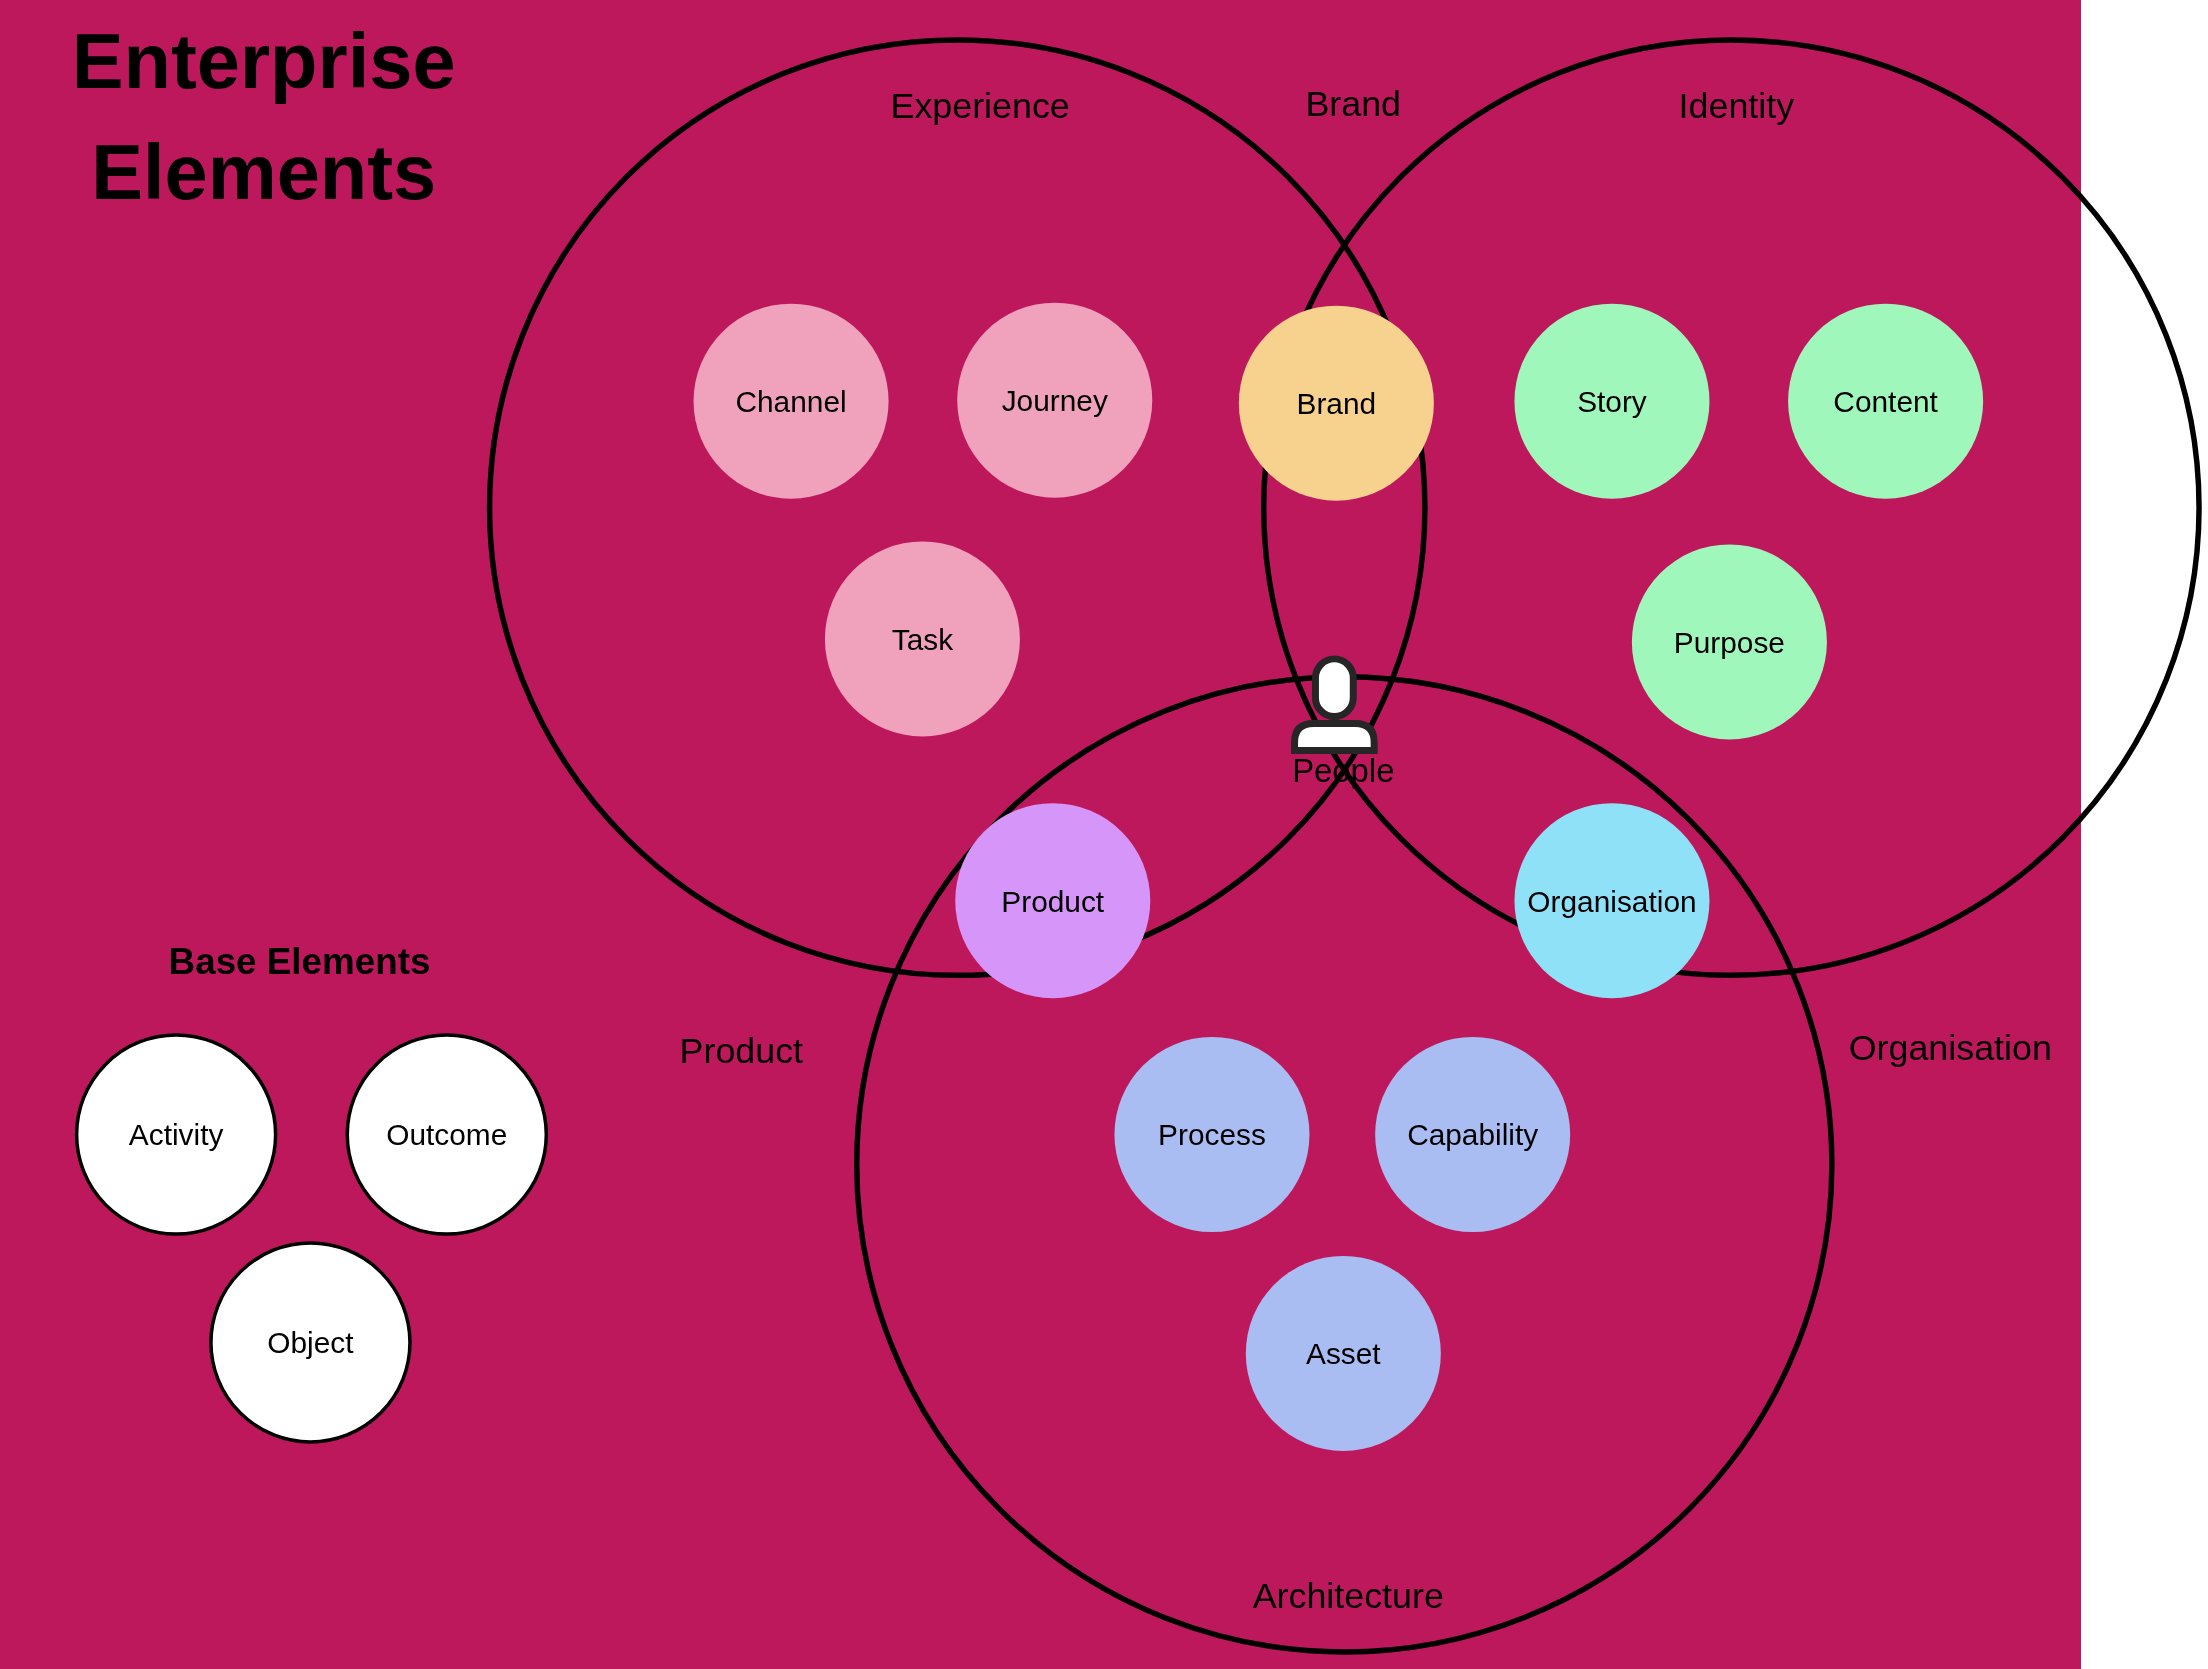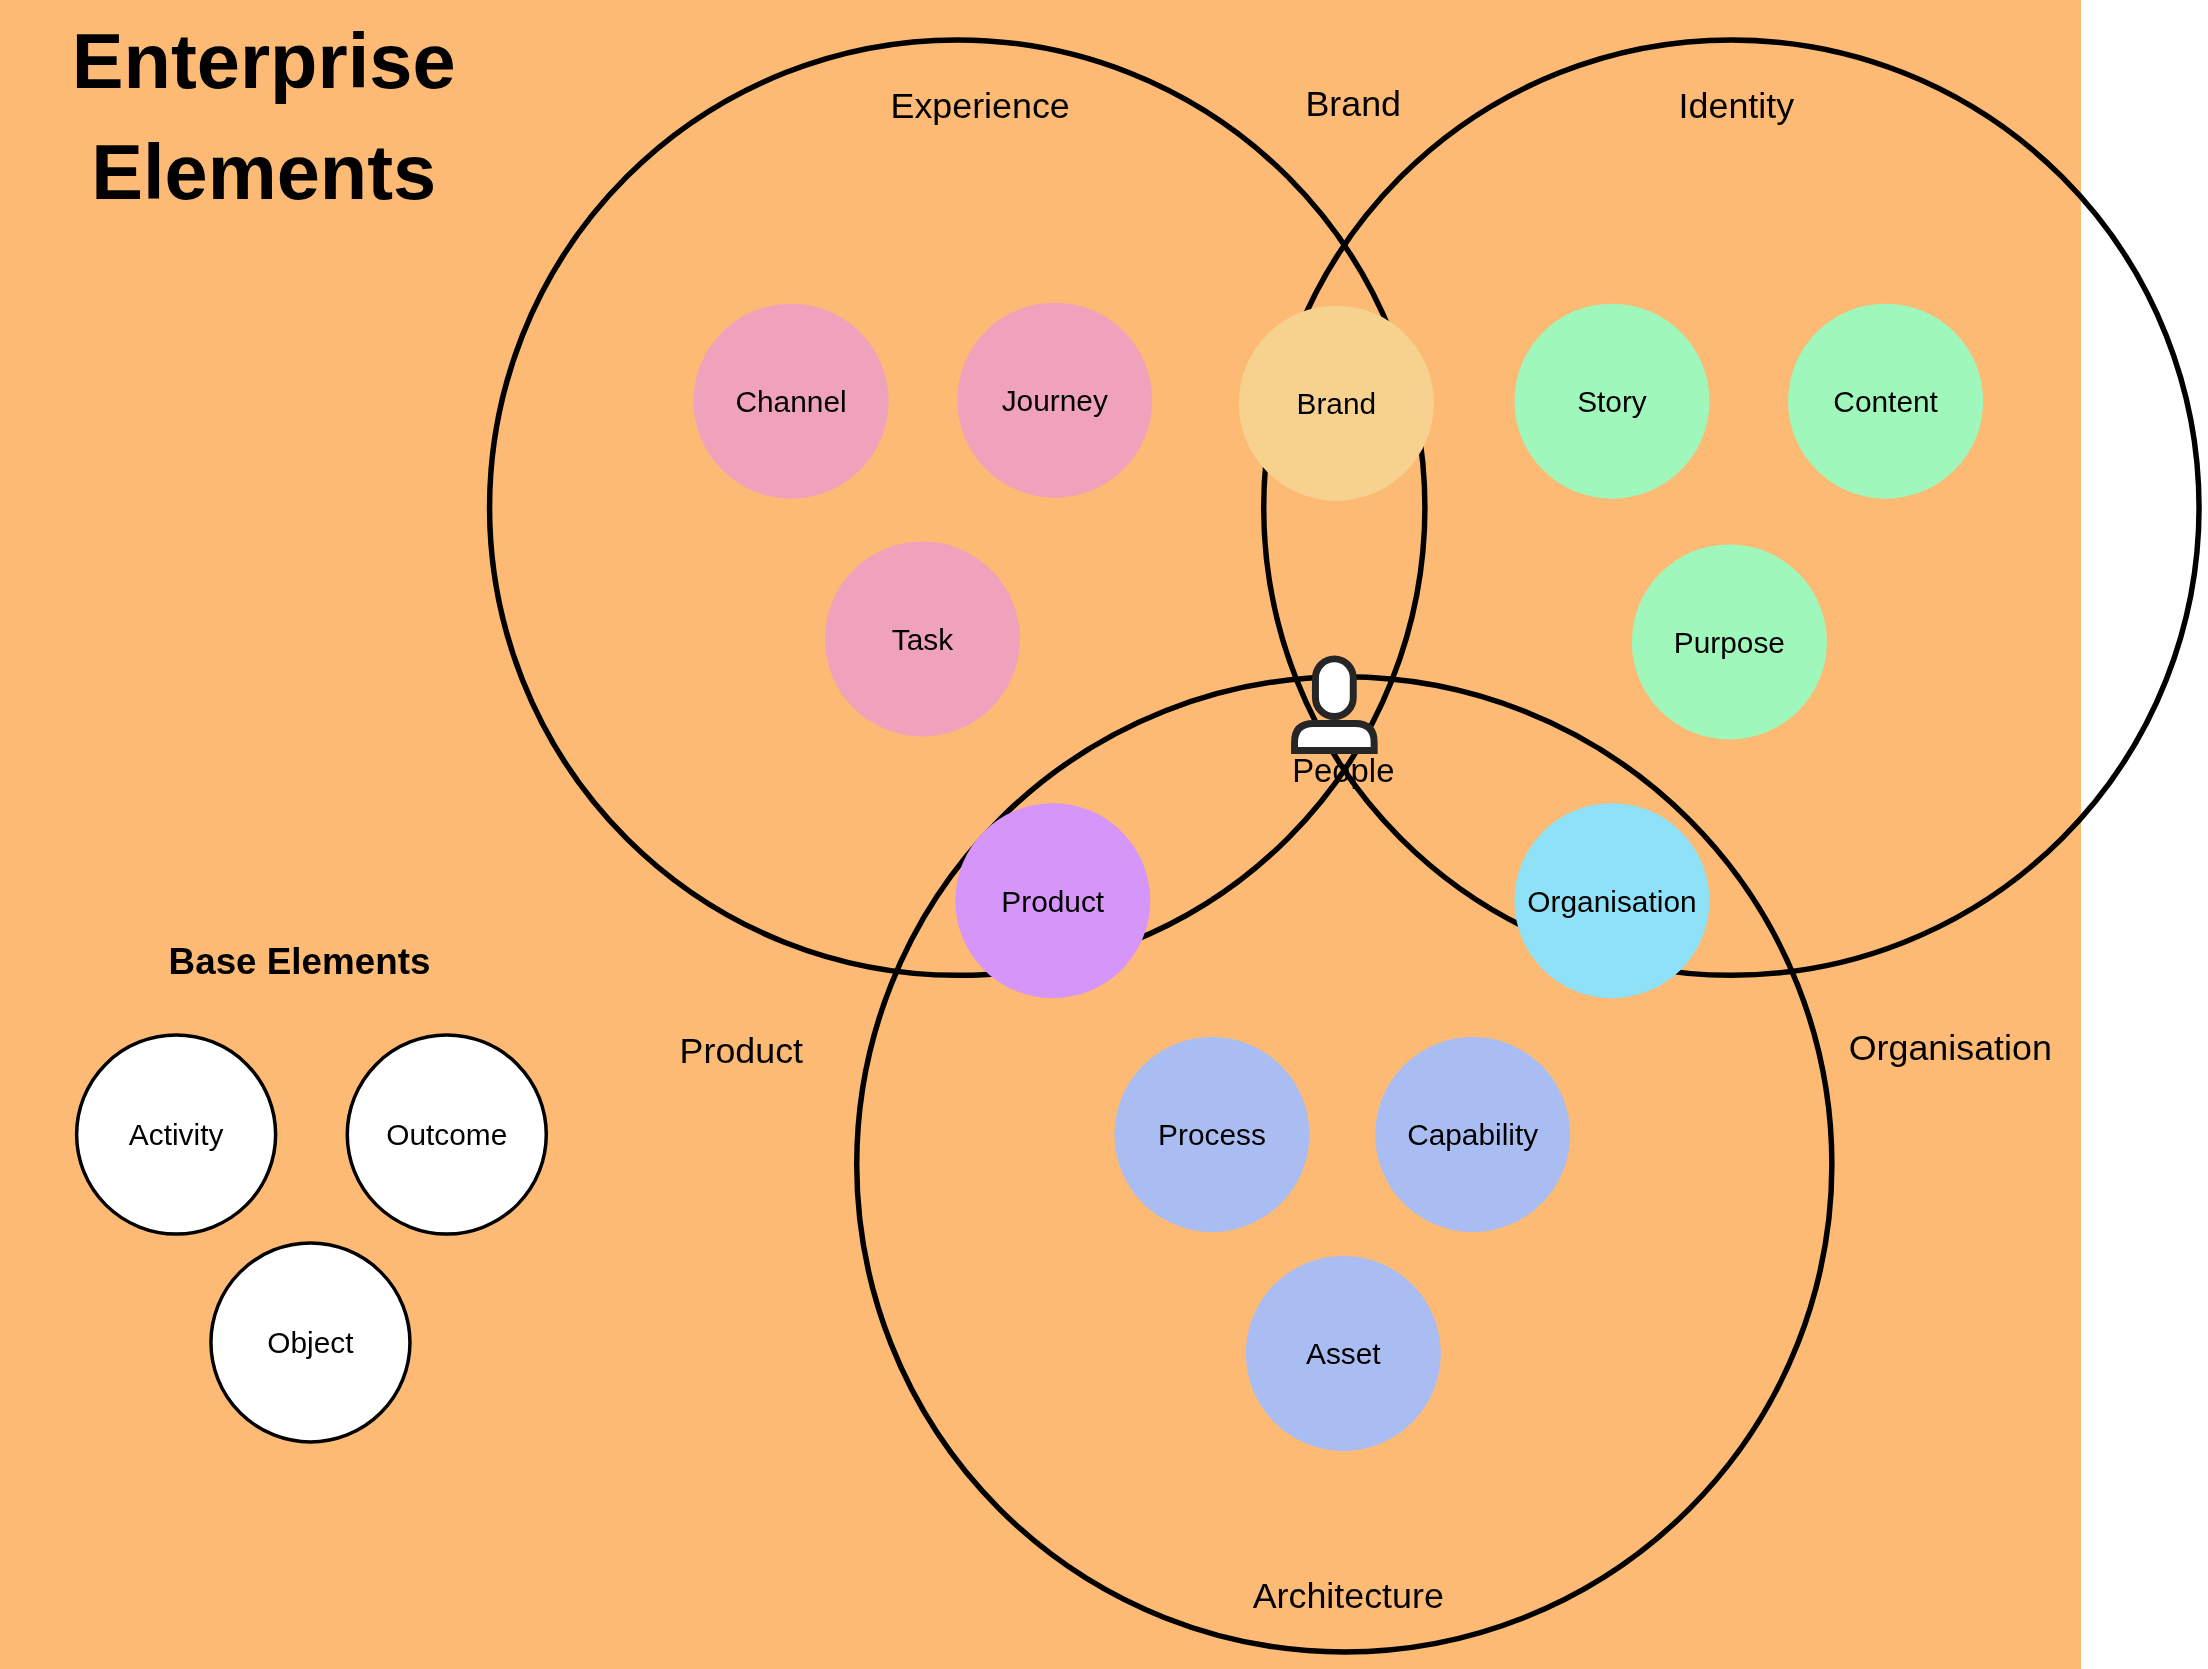--- a/index.html
+++ b/index.html
@@ -4,21 +4,21 @@
 <style>
   html, body {
     margin: 0;
     padding: 0;
     background: #ffffff;
   }
   .canvas {
     position: relative;
     width: 2081px;
     height: 1670px;
-    background: #fdba74;
+    background: #be185d;
     font-family: "Liberation Sans", sans-serif;
   }
   svg { display: block; }
   text {
     font-family: "Liberation Sans", sans-serif;
     fill: #000000;
   }
   .main-title {
     font-size: 78px;
     font-weight: bold;

